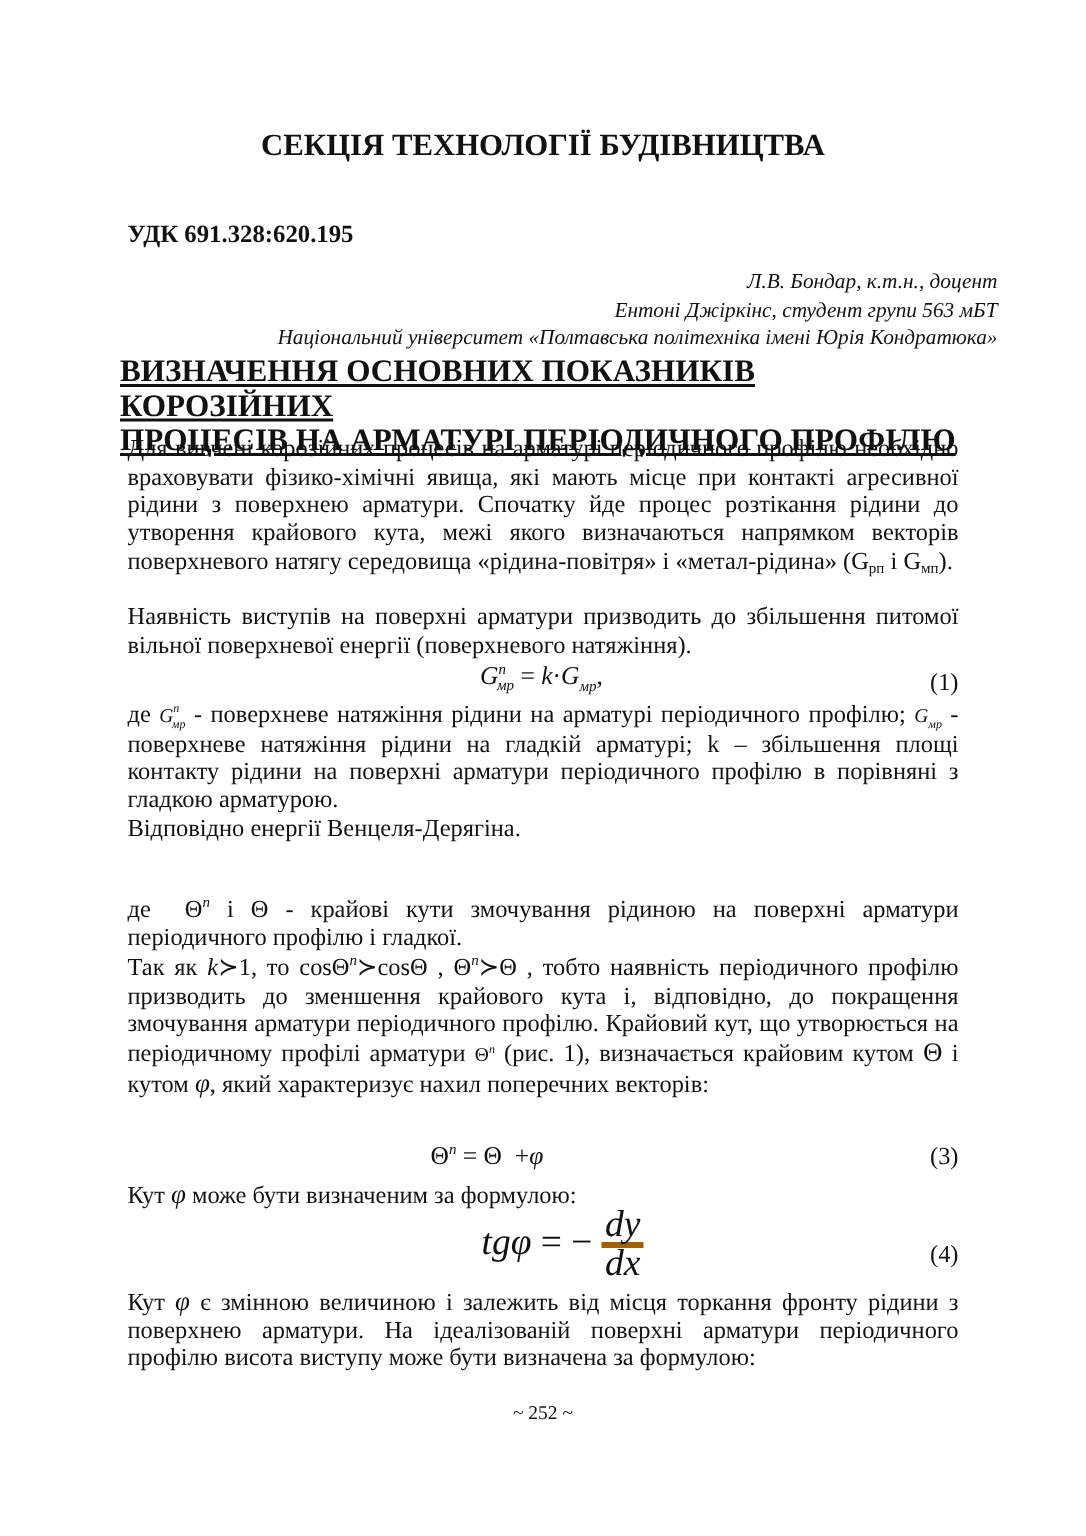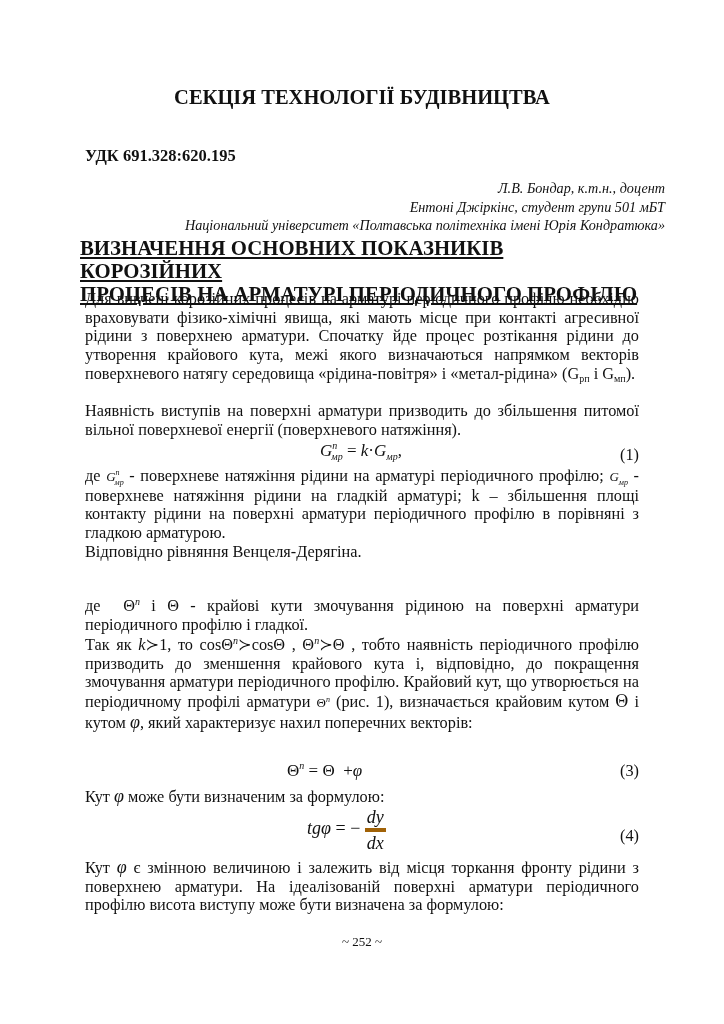--- a/index.html
+++ b/index.html
@@ -116,21 +116,21 @@
 <body>
 
 <div class="page">
 
   <div class="abs section-title">СЕКЦІЯ ТЕХНОЛОГІЇ БУДІВНИЦТВА</div>
 
   <div class="abs udk">УДК  691.328:620.195</div>
 
   <div class="abs authors">
     <div>Л.В. Бондар, к.т.н., доцент</div>
-    <div>Ентоні Джіркінс, студент групи 501 мБТ</div>
+    <div>Ентоні Джіркінс, студент групи 563 мБТ</div>
     <div>Національний університет «Полтавська політехніка імені Юрія Кондратюка»</div>
   </div>
 
   <div class="abs paper-title">
     <div>ВИЗНАЧЕННЯ ОСНОВНИХ ПОКАЗНИКІВ КОРОЗІЙНИХ</div>
     <div>ПРОЦЕСІВ НА АРМАТУРІ ПЕРІОДИЧНОГО ПРОФІЛЮ</div>
   </div>
 
   <div class="abs body-text" style="top:402px;">
     <p class="para">Наявність виступів на поверхні арматури призводить до збільшення питомої вільної поверхневої енергії (поверхневого натяжіння).</p>
@@ -150,21 +150,21 @@
     <span class="eq-num" style="top:4px;">(1)</span>
   </div>
 
   <div class="abs body-text" style="top:467px;">
     <p class="para">
       <span>де</span>
       <span class="inline-math"><span style="font-size:13px;">G</span><sup class="s" style="font-size:8px;">n</sup><sub class="s" style="font-size:8px;margin-left:-5px;">мр</sub></span><span> - поверхневе натяжіння рідини на арматурі періодичного профілю;</span>
       <span class="inline-math"><span style="font-size:13px;">G</span><sub class="s" style="font-size:8px;">мр</sub></span>
       <span> - поверхневе натяжіння рідини на гладкій арматурі; k – збільшення площі контакту рідини на поверхні арматури періодичного профілю в порівняні з гладкою арматурою.</span>
     </p>
-    <p class="para">Відповідно рівняння Венцеля-Дерягіна.</p>
+    <p class="para">Відповідно енергії Венцеля-Дерягіна.</p>
   </div>
 
 
   <div class="abs body-text" style="top:597px;">
     <p class="para">
       <span>де</span>&nbsp;
       <span class="inline-math"><span class="up">Θ</span><sup class="s">n</sup></span><span> і </span><span class="inline-math"><span class="up">Θ</span></span>
       <span>  - крайові кути змочування рідиною на поверхні арматури періодичного профілю і гладкої.</span>
     </p>
   </div>
@@ -195,21 +195,21 @@
   </div>
 
   <div class="abs body-text" style="top:787px;">
     <p class="para">
       <span>Кут</span>
       <span class="inline-math" style="font-size:18px;"><span>φ</span></span><span> може бути визначеним за формулою:</span>
     </p>
   </div>
 
   <div class="formula-row" style="top:806px; height:50px;">
-    <span class="formula" style="left:222px; top:0; font-size:18px;">
+    <span class="formula" style="left:236px; top:0; font-size:25px;">
       <span>tg</span><span>φ</span>
       <span class="up">=</span>
       <span class="up">−</span>
       <span class="frac">
         <span class="num">dy</span>
         <span class="den">dx</span>
       </span>
     </span>
     <span class="eq-num" style="top:20px;">(4)</span>
   </div>

